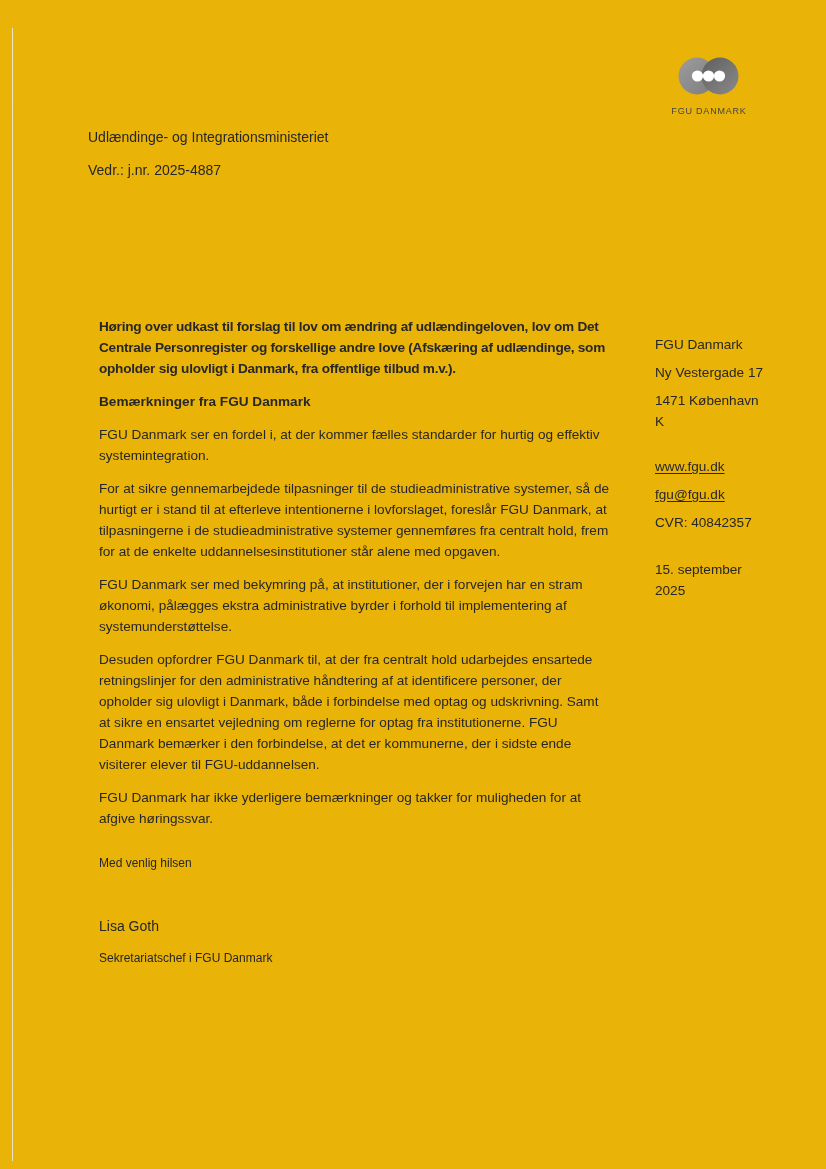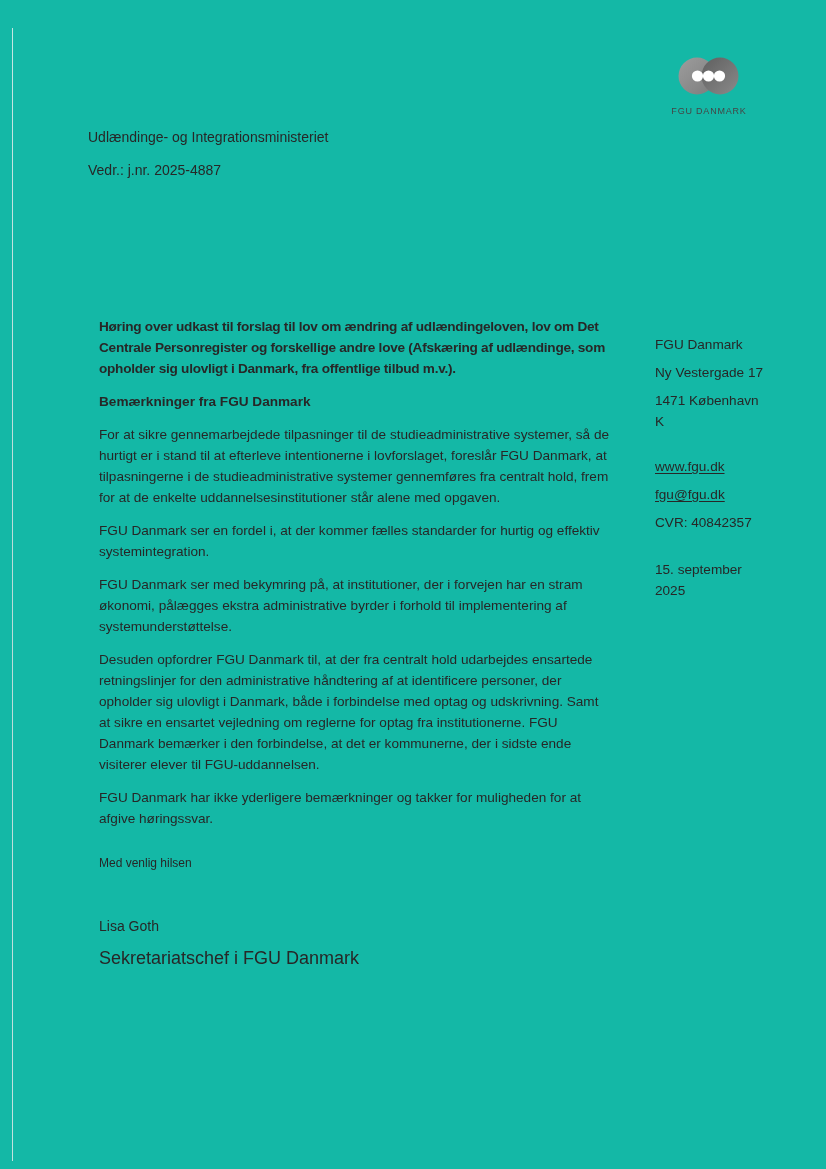--- a/index.html
+++ b/index.html
@@ -4,21 +4,21 @@
 <style>
   html, body {
     margin: 0;
     padding: 0;
     background: #ffffff;
   }
   .page {
     position: relative;
     width: 826px;
     height: 1169px;
-    background: #14b8a6;
+    background: #eab308;
     overflow: hidden;
     color: #272727;
     font-family: "Liberation Sans", "DejaVu Sans", sans-serif;
     font-size: 13.6px;
     line-height: 21px;
   }
   
   .scan-edge {
     position: absolute;
     left: 12px;
@@ -69,21 +69,21 @@
     letter-spacing: -0.25px;
     margin: 0 0 8px 0;
   }
   .section-heading {
     font-weight: bold;
     margin: 0 0 7px 0;
   }
   .body-col p { margin: 0 0 12px 0; }
   .closing { margin-top: 24px; font-size: 12px; }
   .sig-name { margin-top: 42px; font-size: 14px; }
-  .sig-title { margin-top: 11px; font-size: 18px; }
+  .sig-title { margin-top: 11px; font-size: 12px; }
   
   .info-col {
     position: absolute;
     left: 655px;
     top: 334px;
     width: 116px;
   }
   .info-col > div { margin-bottom: 7px; }
   .gap-before { margin-top: 24px; }
   .date-block { margin-top: 26px; }
@@ -117,22 +117,22 @@
   </div>
 
   <div class="recipient">
     <div>Udlændinge- og Integrationsministeriet</div>
     <div>Vedr.: j.nr. 2025-4887</div>
   </div>
 
   <div class="body-col">
     <p class="subject">Høring over udkast til forslag til lov om ændring af udlændingeloven, lov om Det Centrale Personregister og forskellige andre love (Afskæring af udlændinge, som opholder sig ulovligt i Danmark, fra offentlige tilbud m.v.).</p>
     <p class="section-heading">Bemærkninger fra FGU Danmark</p>
+    <p>FGU Danmark ser en fordel i, at der kommer fælles standarder for hurtig og effektiv systemintegration.</p>
     <p>For at sikre gennemarbejdede tilpasninger til de studieadministrative systemer, så de hurtigt er i stand til at efterleve intentionerne i lovforslaget, foreslår FGU Danmark, at tilpasningerne i de studieadministrative systemer gennemføres fra centralt hold, frem for at de enkelte uddannelsesinstitutioner står alene med opgaven.</p>
-    <p>FGU Danmark ser en fordel i, at der kommer fælles standarder for hurtig og effektiv systemintegration.</p>
     <p>FGU Danmark ser med bekymring på, at institutioner, der i forvejen har en stram økonomi, pålægges ekstra administrative byrder i forhold til implementering af systemunderstøttelse.</p>
     <p>Desuden opfordrer FGU Danmark til, at der fra centralt hold udarbejdes ensartede retningslinjer for den administrative håndtering af at identificere personer, der opholder sig ulovligt i Danmark, både i forbindelse med optag og udskrivning. Samt at sikre en ensartet vejledning om reglerne for optag fra institutionerne. FGU Danmark bemærker i den forbindelse, at det er kommunerne, der i sidste ende visiterer elever til FGU-uddannelsen.</p>
     <p>FGU Danmark har ikke yderligere bemærkninger og takker for muligheden for at afgive høringssvar.</p>
     <div class="closing">Med venlig hilsen</div>
     <div class="sig-name">Lisa Goth</div>
     <div class="sig-title">Sekretariatschef i FGU Danmark</div>
   </div>
 
   <div class="info-col">
     <div>FGU Danmark</div>

